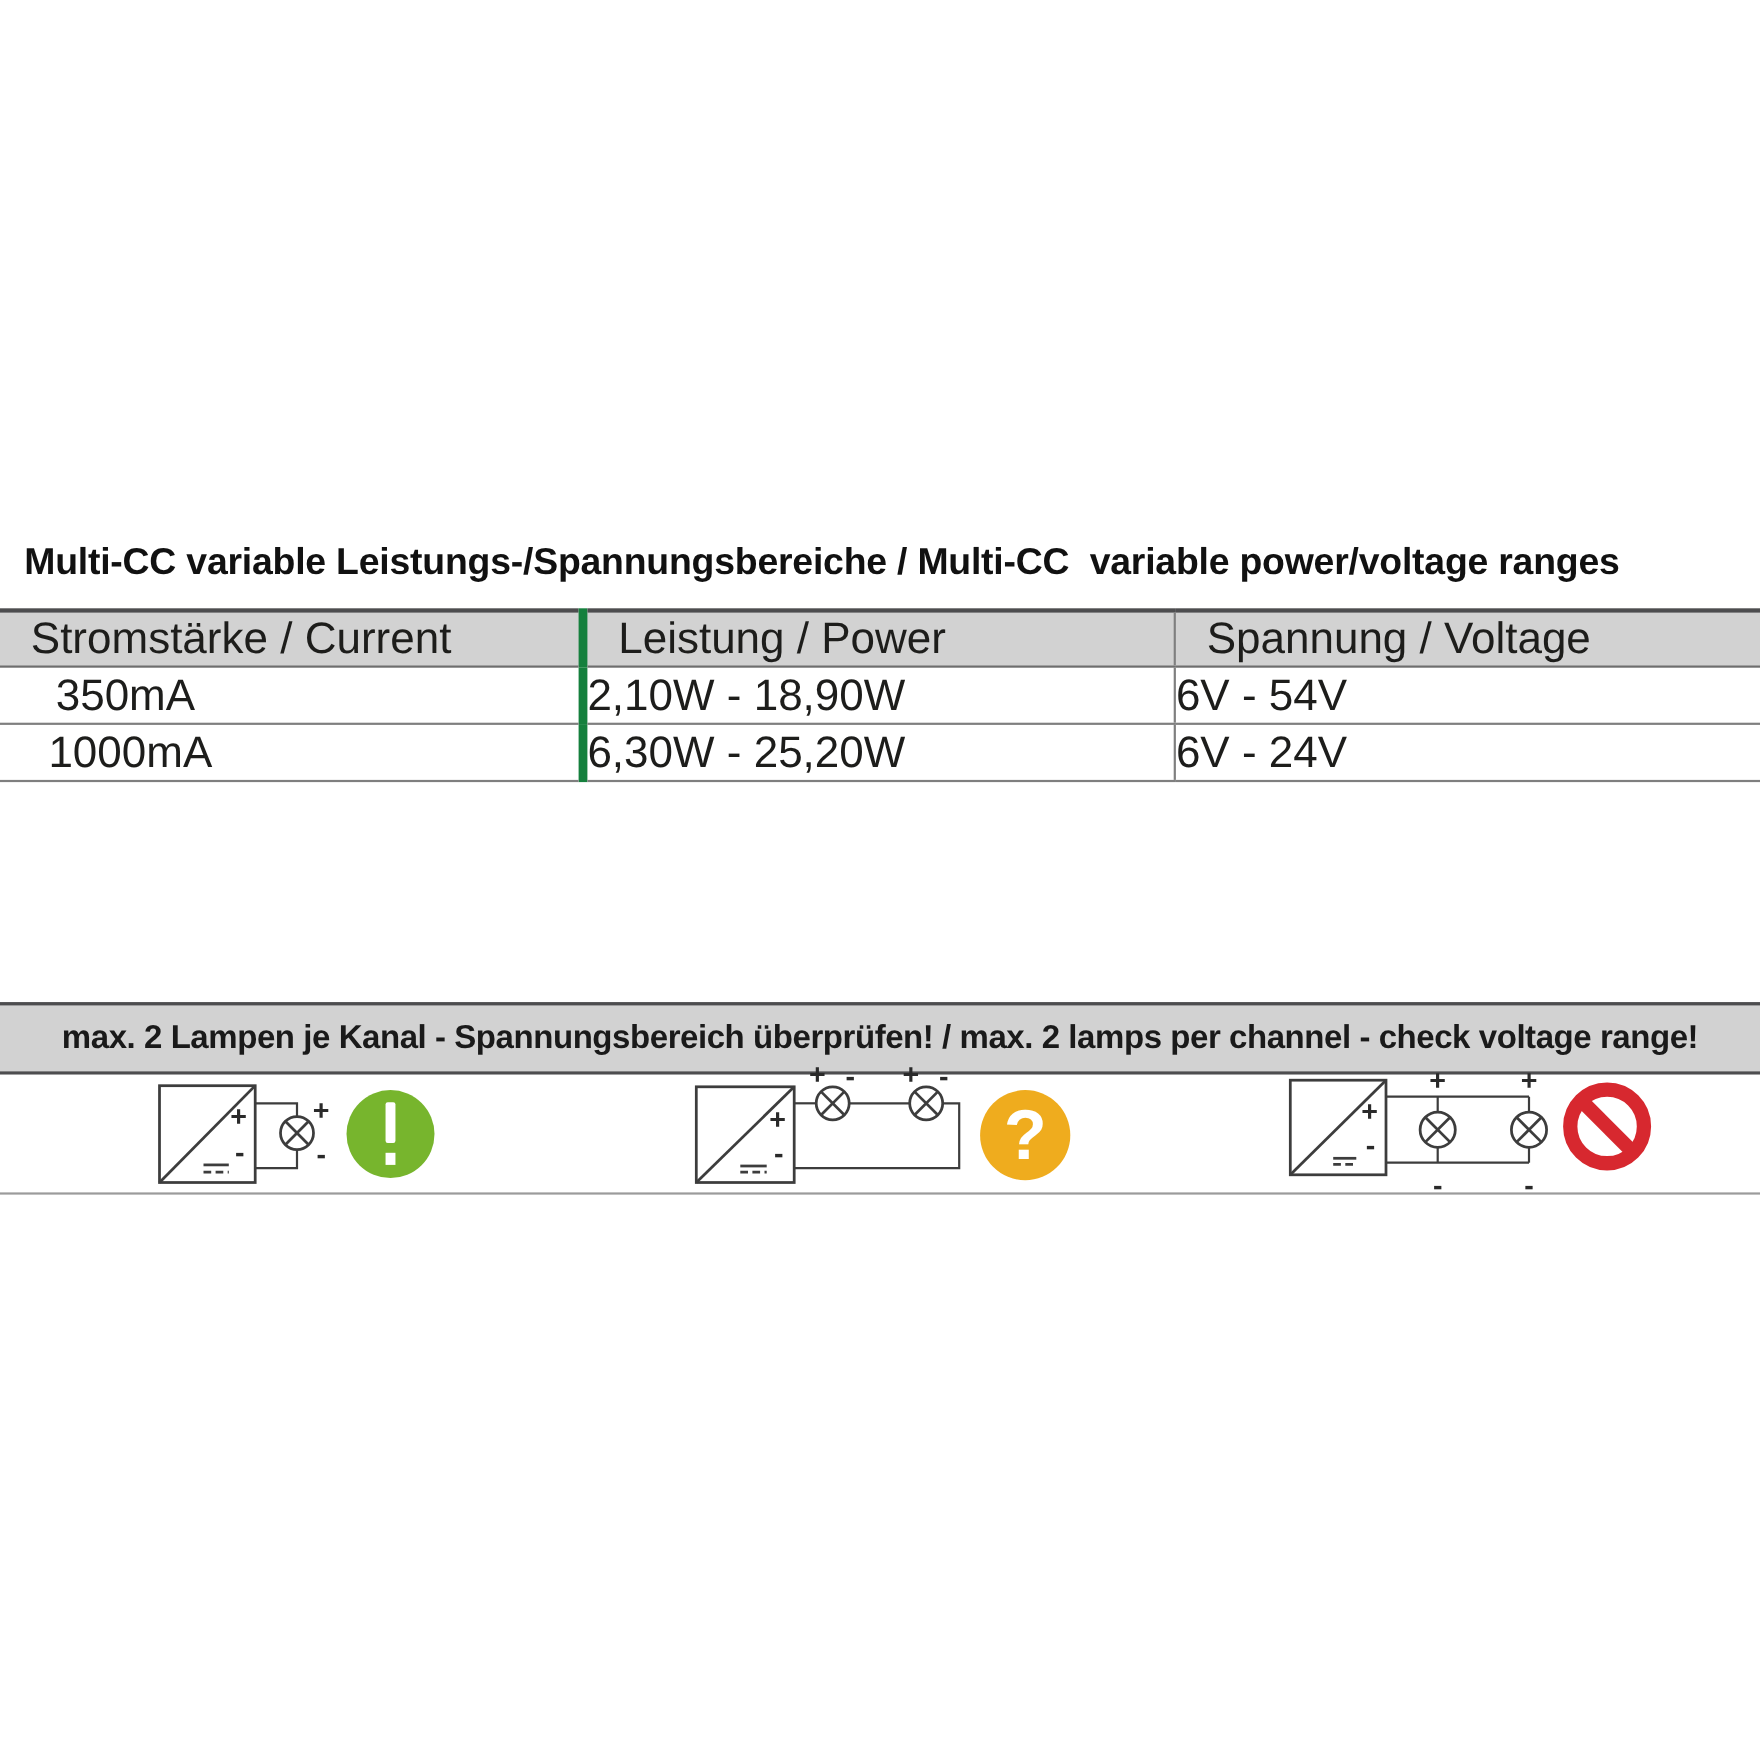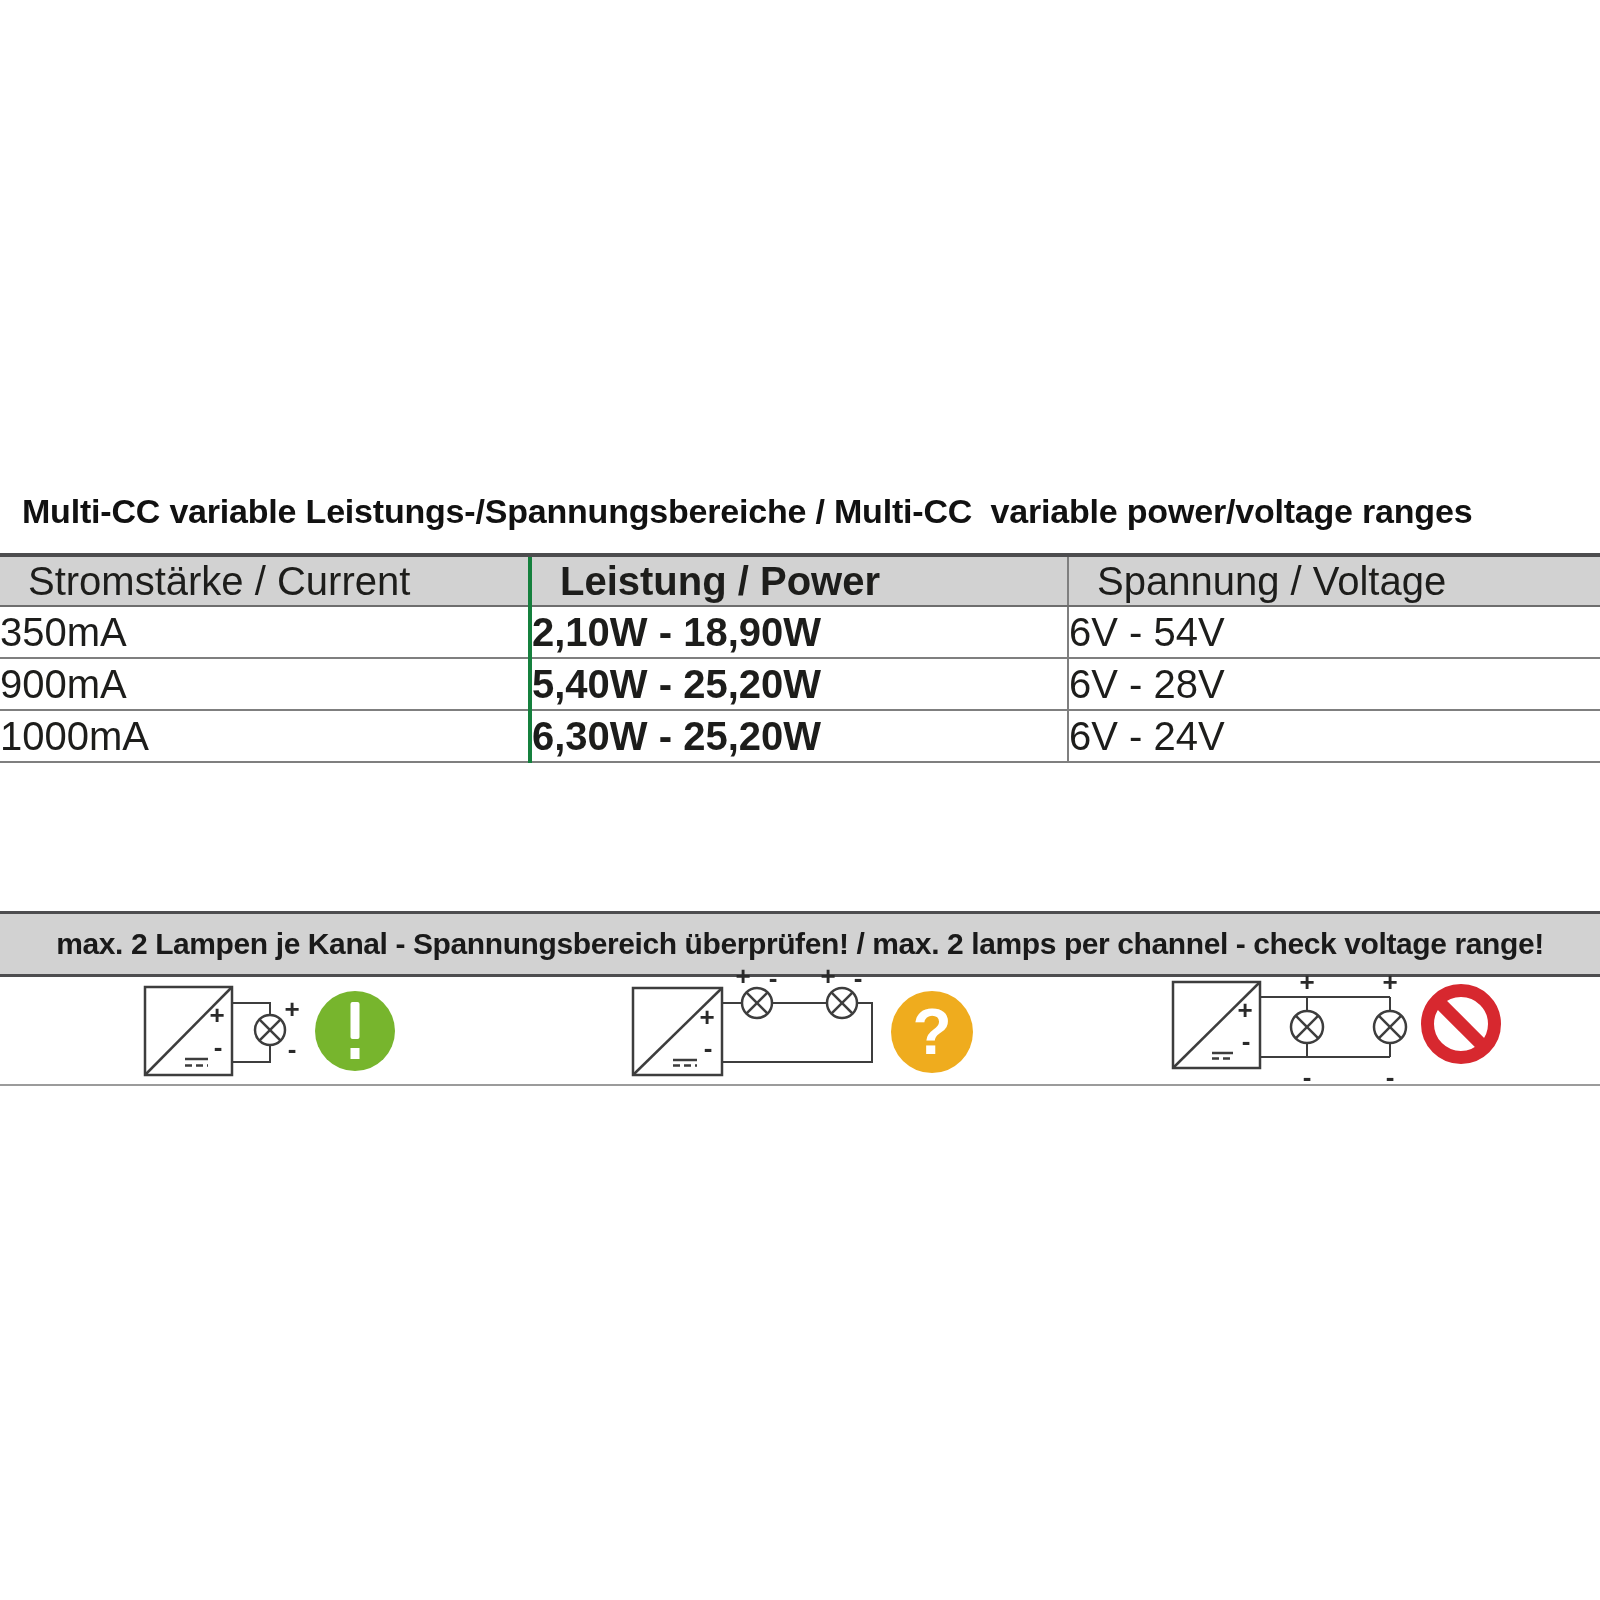--- a/index.html
+++ b/index.html
@@ -9,23 +9,23 @@
   .title{position:absolute;left:22px;top:492px;font-size:34px;font-weight:bold;
          color:#111111;white-space:pre;letter-spacing:-0.2px;}
 
   table.ranges{position:absolute;left:0;top:553px;width:1600px;border-collapse:collapse;
                table-layout:fixed;font-size:40px;color:#1d1d1b;}
   table.ranges th{background:#d2d2d2;font-weight:normal;text-align:left;height:48px;
                   border-top:4px solid #4d4d4f;border-bottom:2px solid #6e6e6e;
                   padding:0 0 0 28px;overflow:hidden;white-space:nowrap;}
   table.ranges td{height:50px;border-bottom:2px solid #7f7f7f;padding:0;
                   overflow:hidden;white-space:nowrap;}
-  table.ranges .c2{border-left:4px solid #15803d;font-weight:bold;}
+  table.ranges .c2{border-left:8px solid #15803d;}
   table.ranges .c3{border-left:2px solid #7f7f7f;}
-  td.c1 .cur{display:inline-block;min-width:140px;text-align:left;}
+  td.c1 .cur{display:inline-block;min-width:140px;text-align:center;padding-left:44px;}
   td.c2{padding-left:18px;}
   td.c3{padding-left:24px;}
 
   .warning{position:absolute;left:0;top:911px;width:1600px;height:66px;box-sizing:border-box;
            background:#d2d2d2;border-top:3px solid #4d4d4f;border-bottom:3px solid #4d4d4f;
            font-size:30px;font-weight:bold;color:#1a1a1a;text-align:center;
            line-height:59px;white-space:pre;letter-spacing:-0.4px;}
 
   .diagram-strip{position:absolute;left:0;top:977px;width:1600px;height:107px;
                  border-bottom:2px solid #9b9b9b;background:#ffffff;}
@@ -58,25 +58,20 @@
         <th class="c1">Stromstärke / Current</th>
         <th class="c2">Leistung / Power</th>
         <th class="c3">Spannung / Voltage</th>
       </tr>
     </thead>
     <tbody>
       <tr>
         <td class="c1"><span class="cur">350mA</span></td>
         <td class="c2">2,10W - 18,90W</td>
         <td class="c3">6V - 54V</td>
-      </tr>
-      <tr>
-        <td class="c1"><span class="cur">900mA</span></td>
-        <td class="c2">5,40W - 25,20W</td>
-        <td class="c3">6V - 28V</td>
       </tr>
       <tr>
         <td class="c1"><span class="cur">1000mA</span></td>
         <td class="c2">6,30W - 25,20W</td>
         <td class="c3">6V - 24V</td>
       </tr>
     </tbody>
   </table>
 
   <div class="warning">max. 2 Lampen je Kanal - Spannungsbereich überprüfen! / max. 2 lamps per channel - check voltage range!</div>

